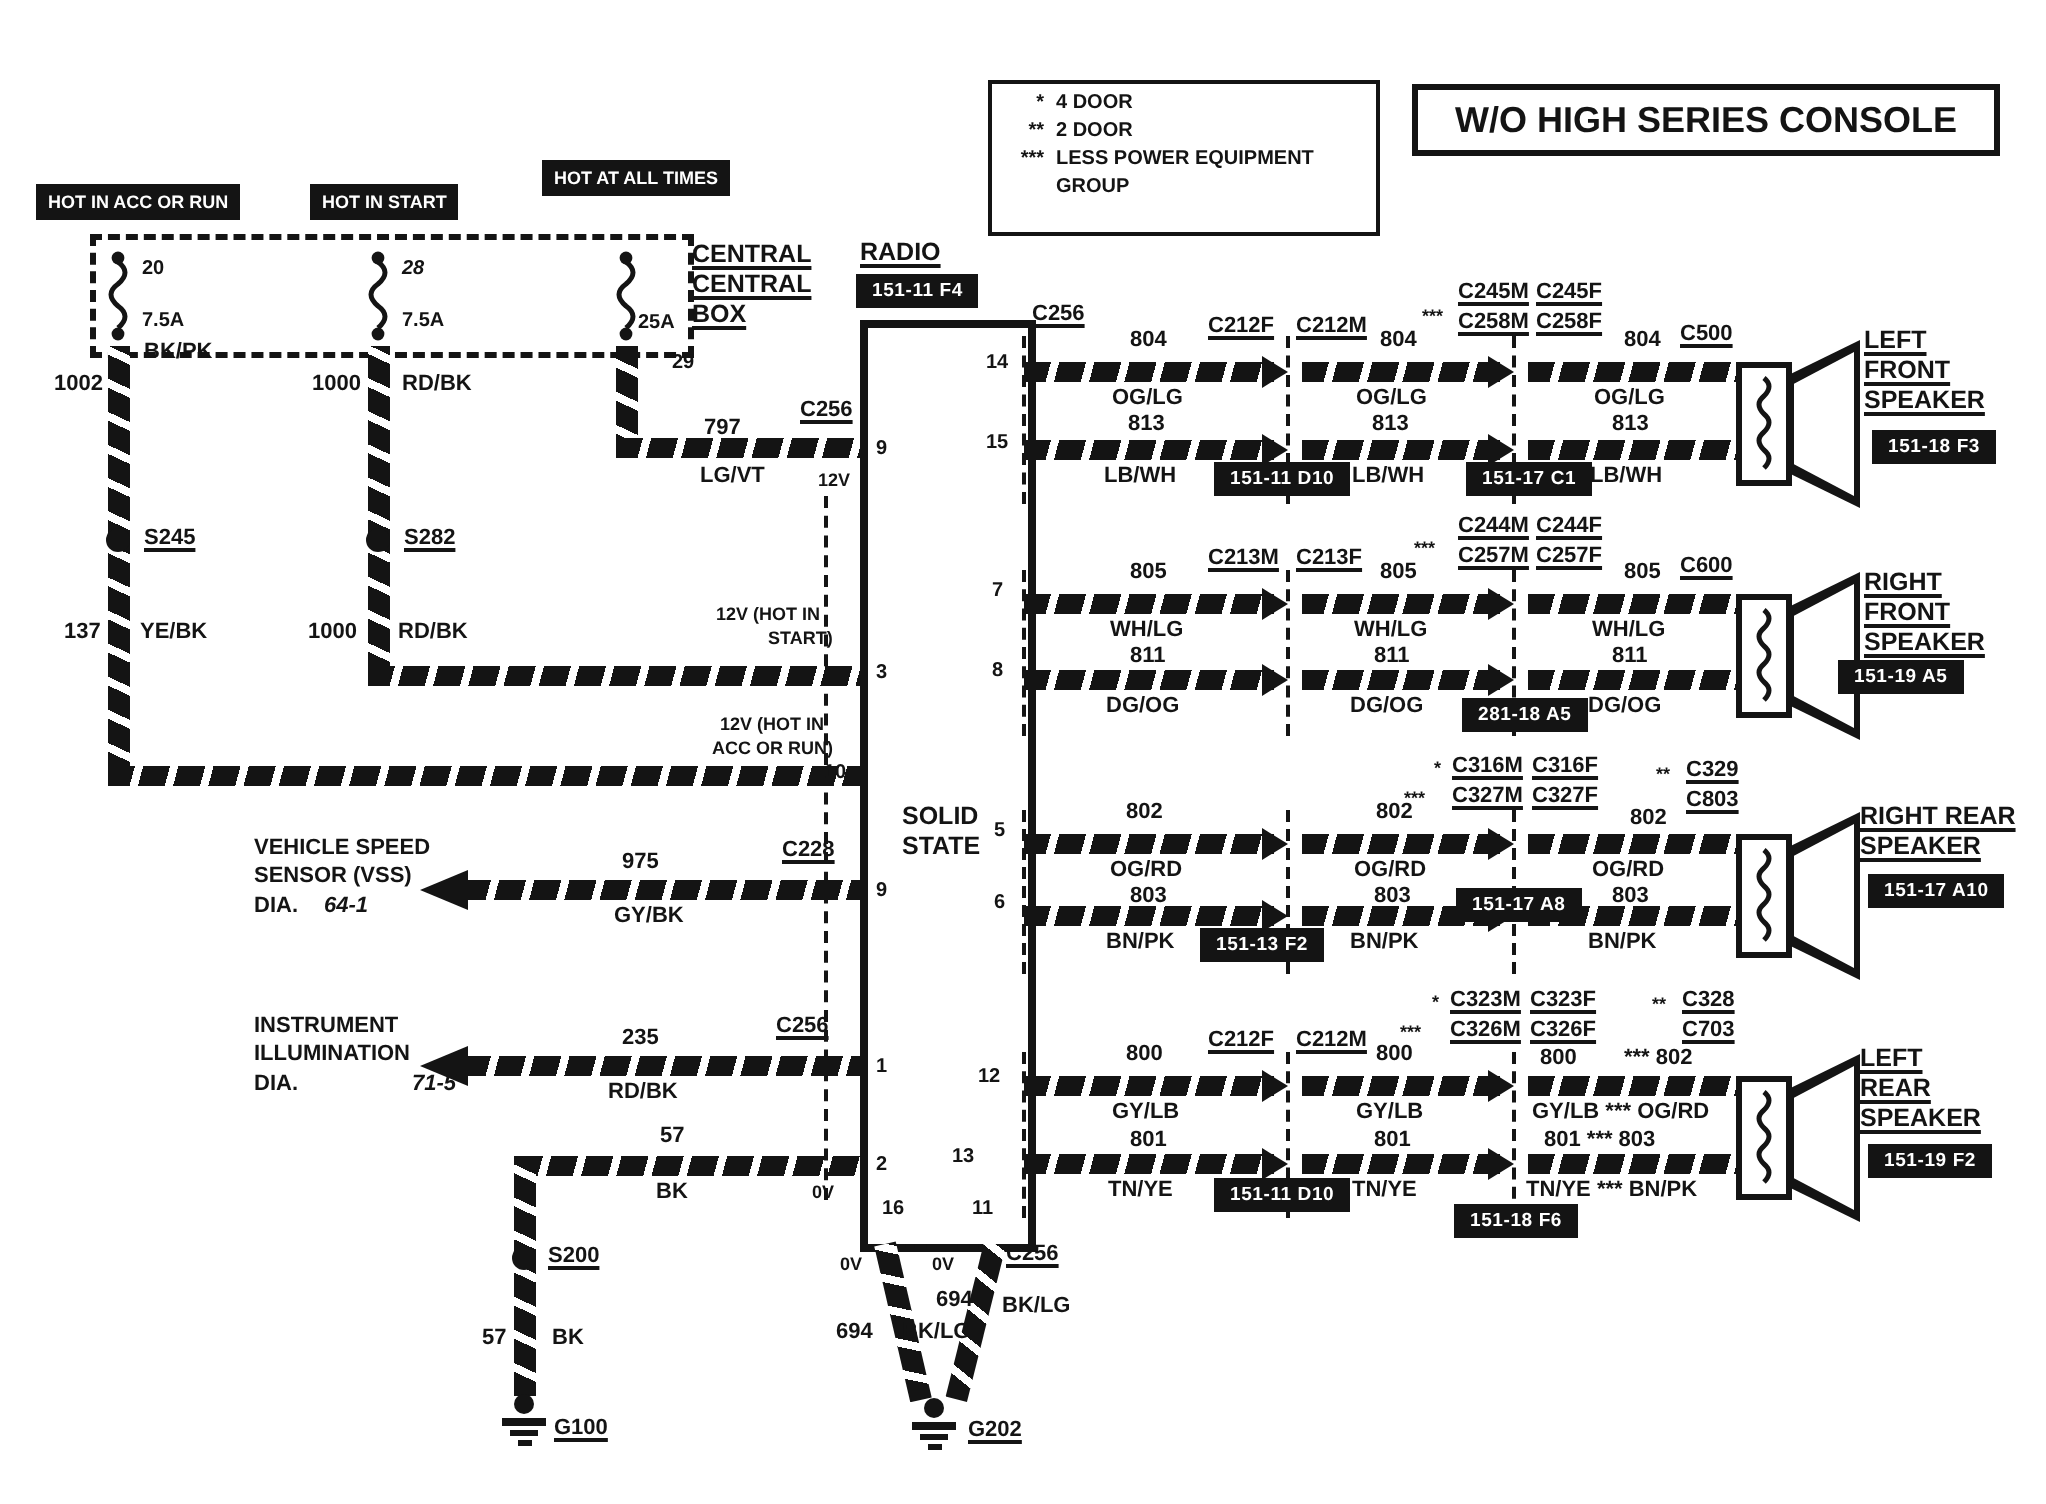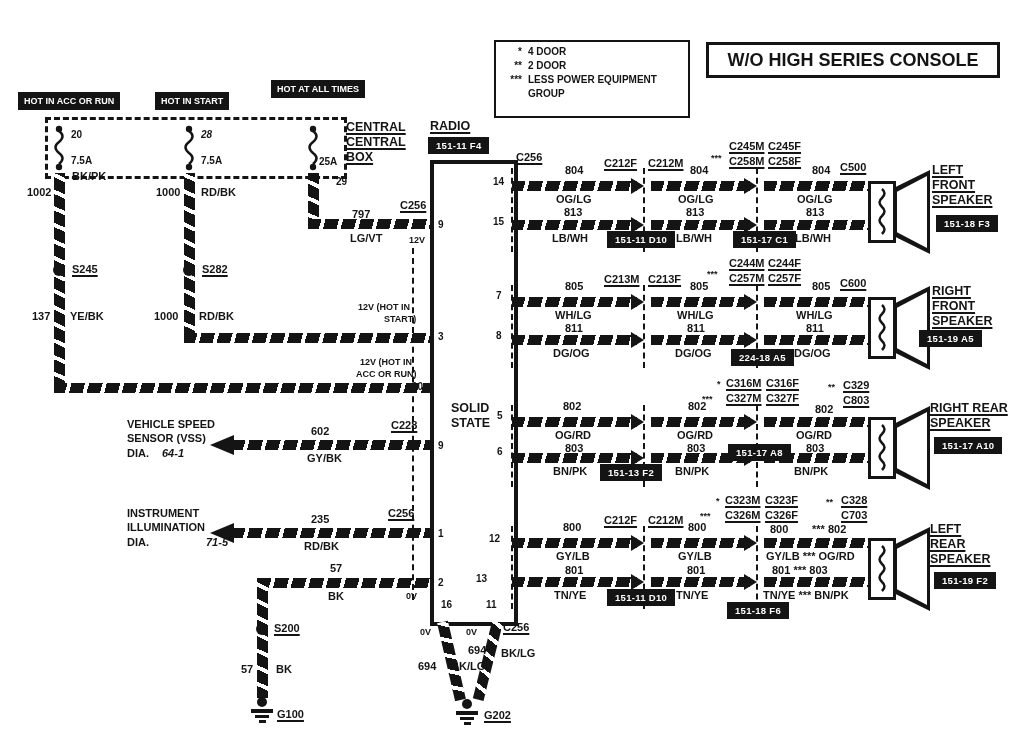--- a/index.html
+++ b/index.html
@@ -115,21 +115,21 @@
   <div class="lbl s9" style="left:384px;top:315px;">START)</div>
   <div class="lbl s9" style="left:360px;top:358px;">12V (HOT IN</div>
   <div class="lbl s9" style="left:356px;top:370px;">ACC OR RUN)</div>
 
   <div class="larr" style="left:210px;top:435px;"></div>
   <div class="hw" style="left:232px;top:440px;width:198px;"></div>
   <div class="lbl" style="left:127px;top:419px;">VEHICLE SPEED</div>
   <div class="lbl" style="left:127px;top:433px;">SENSOR (VSS)</div>
   <div class="lbl" style="left:127px;top:448px;">DIA.</div>
   <div class="lbl it" style="left:162px;top:448px;">64-1</div>
-  <div class="lbl" style="left:311px;top:426px;">602</div>
+  <div class="lbl" style="left:311px;top:426px;">975</div>
   <div class="lbl" style="left:307px;top:453px;">GY/BK</div>
   <div class="lbl u" style="left:391px;top:420px;">C228</div>
 
   <div class="larr" style="left:210px;top:523px;"></div>
   <div class="hw" style="left:232px;top:528px;width:198px;"></div>
   <div class="lbl" style="left:127px;top:508px;">INSTRUMENT</div>
   <div class="lbl" style="left:127px;top:522px;">ILLUMINATION</div>
   <div class="lbl" style="left:127px;top:537px;">DIA.</div>
   <div class="lbl it" style="left:162px;top:537px;margin-left:44px;">71-5</div>
   <div class="lbl" style="left:311px;top:514px;">235</div>
@@ -277,21 +277,21 @@
   <div class="lbl u" style="left:840px;top:278px;">C600</div>
   <div class="lbl" style="left:555px;top:310px;">WH/LG</div>
   <div class="lbl" style="left:565px;top:323px;">811</div>
   <div class="lbl" style="left:553px;top:348px;">DG/OG</div>
   <div class="lbl" style="left:677px;top:310px;">WH/LG</div>
   <div class="lbl" style="left:687px;top:323px;">811</div>
   <div class="lbl" style="left:675px;top:348px;">DG/OG</div>
   <div class="lbl" style="left:796px;top:310px;">WH/LG</div>
   <div class="lbl" style="left:806px;top:323px;">811</div>
   <div class="lbl" style="left:794px;top:348px;">DG/OG</div>
-  <div class="badge" style="left:731px;top:349px;">224-18 A5</div>
+  <div class="badge" style="left:731px;top:349px;">281-18 A5</div>
   <div class="spk" style="left:868px;top:286px;">
     <div class="cone-o"></div>
       <div class="cone-i"></div>
       <div class="coil">
       <svg width="10" height="50" viewBox="0 0 10 50" style="position:absolute;left:6px;top:3px;">
           <path d="M5 2 q5 4 0 9 q-5 4 0 9 q5 4 0 9 q-5 4 0 9 q5 4 0 9" fill="none" stroke="#141414" stroke-width="2.5"></path>
         </svg>
     </div>
   </div>
   <div class="lbl s12 u" style="left:932px;top:285px;">RIGHT</div>

